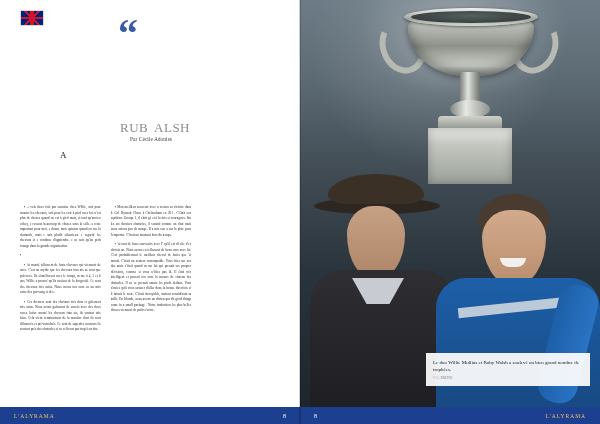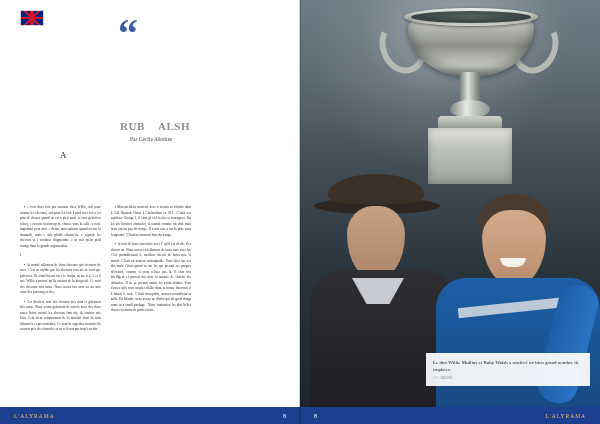--- a/index.html
+++ b/index.html
@@ -72,22 +72,22 @@
     position: absolute;
     top: 120px;
     left: 120px;
     width: 70px;
     display: flex;
     justify-content: space-between;
     align-items: center;
   }
   .sponsor-row .sp {
     font-family: "Liberation Serif", serif;
-    font-size: 11px;
-    font-weight: bold;
+    font-size: 13px;
+    font-weight: normal;
     color: #8c8c8c;
     letter-spacing: 0.5px;
   }
   .byline {
     position: absolute;
     top: 136px;
     left: 22px;
     width: 258px;
     text-align: center;
     font-family: "Liberation Serif", serif;

